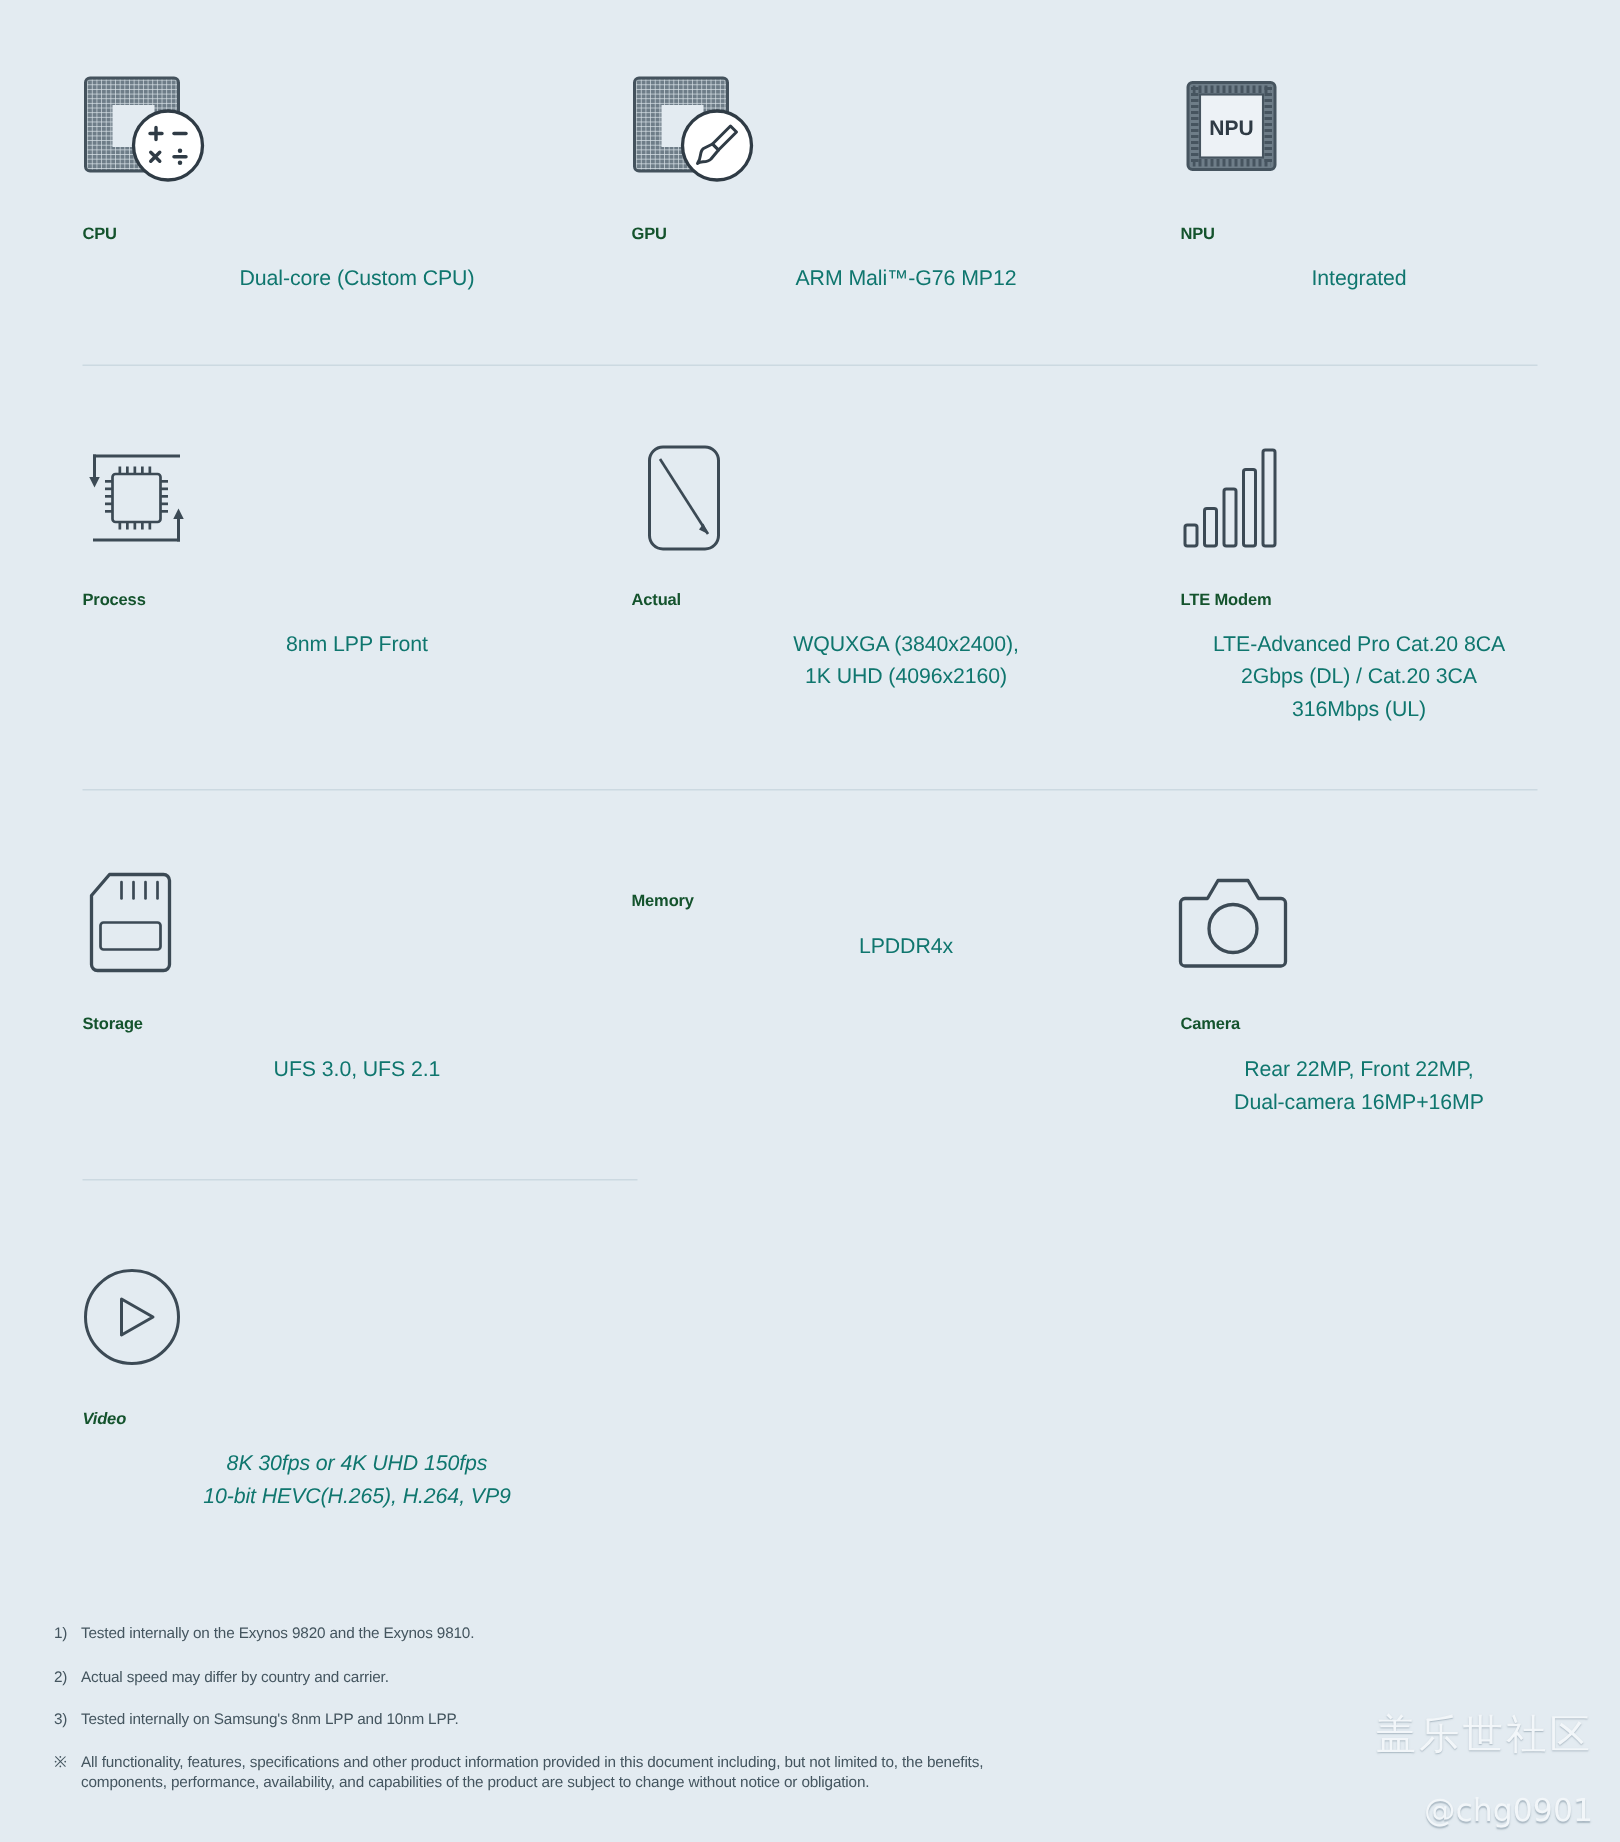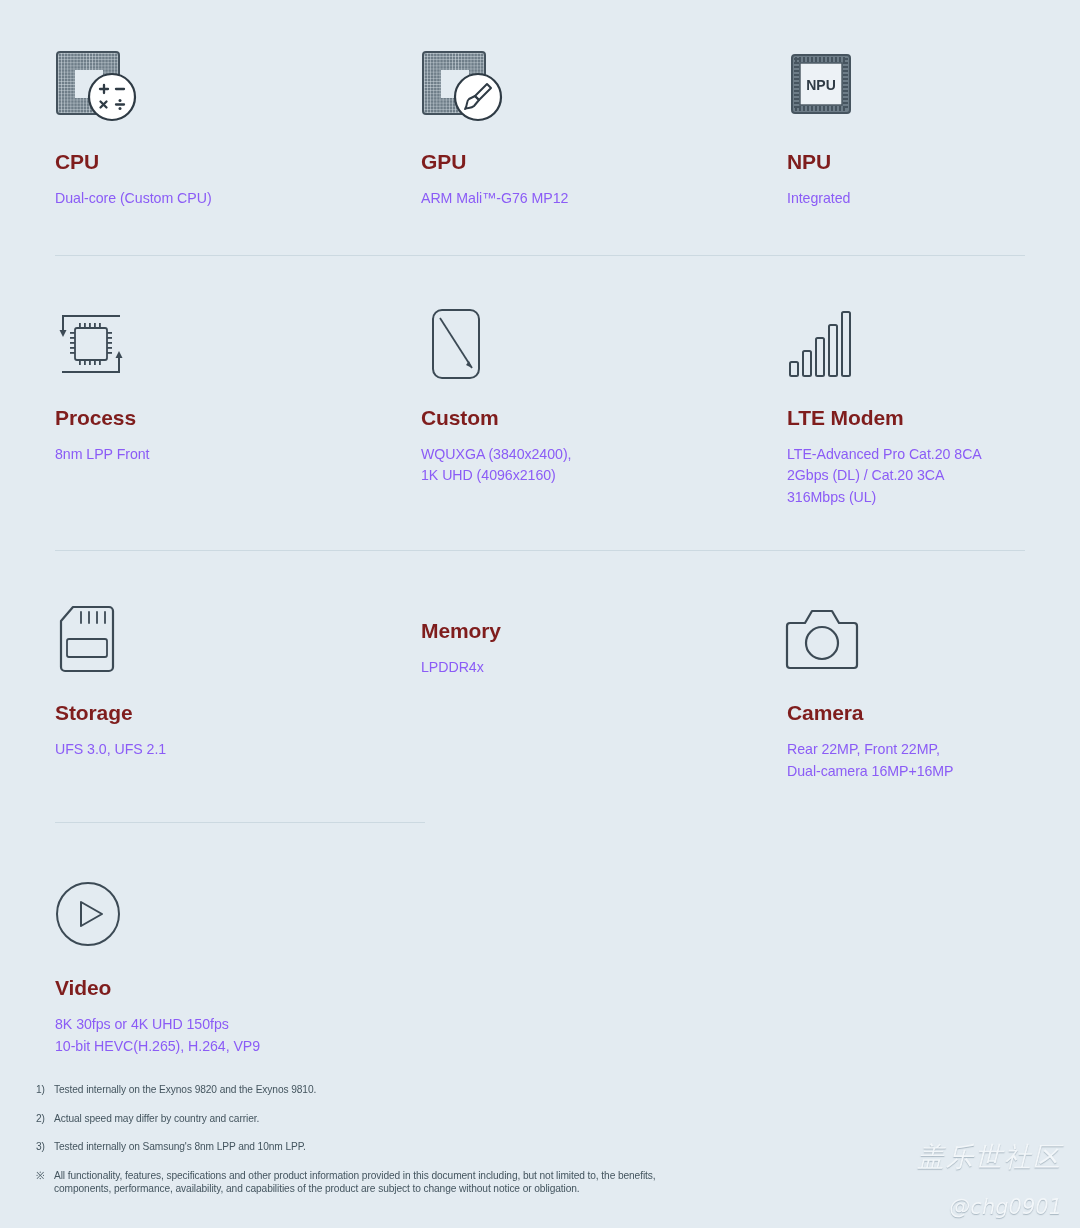--- a/index.html
+++ b/index.html
@@ -39,50 +39,51 @@
     flex: 0 0 366px;
   }
   .spec-cell.last { flex: 0 0 238px; width: 238px; }
 
   .icon-wrap {
     height: 82px;
     display: flex;
     align-items: flex-end;
   }
   .spec-title {
-    font-size: 21px;
+    font-size: 11px;
     font-weight: bold;
-    color: #7f1d1d;
+    color: #14532d;
     margin-top: 24px;
     letter-spacing: -0.1px;
   }
   .spec-desc {
     font-size: 14.2px;
-    color: #8b5cf6;
+    color: #0f766e;
     margin-top: 14px;
     line-height: 21.5px;
     letter-spacing: -0.05px;
+    text-align: center;
   }
   .spec-desc sup {
     font-size: 9.5px;
     vertical-align: super;
     line-height: 0;
   }
 
   .divider {
     height: 1px;
     background: #ccd9e1;
     margin: 0;
   }
 
   
   .row-1 { padding-bottom: 45px; }
   .row-2 { padding-top: 44px; padding-bottom: 42px; }
   .row-3 { padding-top: 44px; padding-bottom: 40px; }
-  .row-4 { padding-top: 47px; }
+  .row-4 { padding-top: 47px; font-style: italic; }
 
   .divider-short { width: 370px; }
 
   
   .footnotes {
     position: absolute;
     left: 36px;
     top: 1083px;
     width: 660px;
   }
@@ -103,21 +104,20 @@
 
   
   .watermark {
     position: absolute;
     right: 18px;
     bottom: 8px;
     text-align: right;
     color: #f2f6f9;
     text-shadow: 0 1px 1px rgba(120,140,155,0.55);
     user-select: none;
-    font-style: italic;
   }
   .wm-cn {
     font-size: 27px;
     letter-spacing: 2px;
     line-height: 34px;
     font-family: "DejaVu Sans", sans-serif;
   }
   .wm-id {
     font-size: 21px;
     line-height: 26px;
@@ -259,21 +259,21 @@
       </div>
 
       <div class="spec-cell">
         <div class="icon-wrap">
           <svg width="82" height="76" viewBox="0 0 82 76">
             <rect x="12" y="4" width="46" height="68" rx="9" fill="none" stroke="#3c4a55" stroke-width="2"></rect>
             <path d="M19 12 L51 62" stroke="#3c4a55" stroke-width="1.8" fill="none"></path>
             <path d="M51 62 L45 59 L48 55 Z" fill="#3c4a55"></path>
           </svg>
         </div>
-        <div class="spec-title">Custom</div>
+        <div class="spec-title">Actual</div>
         <div class="spec-desc">
           <div>WQUXGA (3840x2400),</div>
           <div>1K UHD (4096x2160)</div>
         </div>
       </div>
 
       <div class="spec-cell last">
         <div class="icon-wrap">
           <svg width="82" height="76" viewBox="0 0 82 76">
             <g fill="none" stroke="#3c4a55" stroke-width="2">

